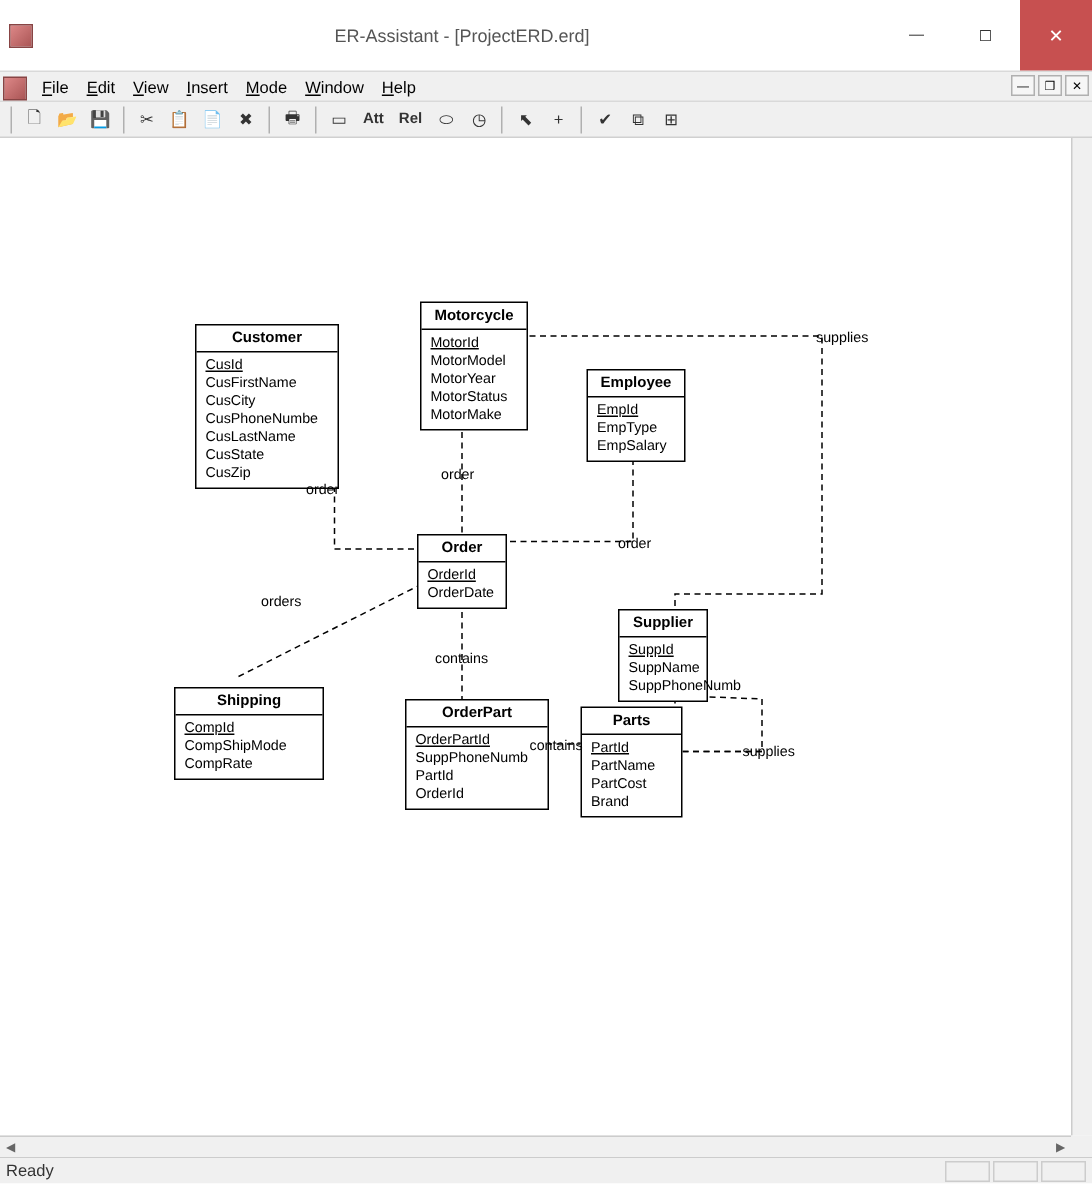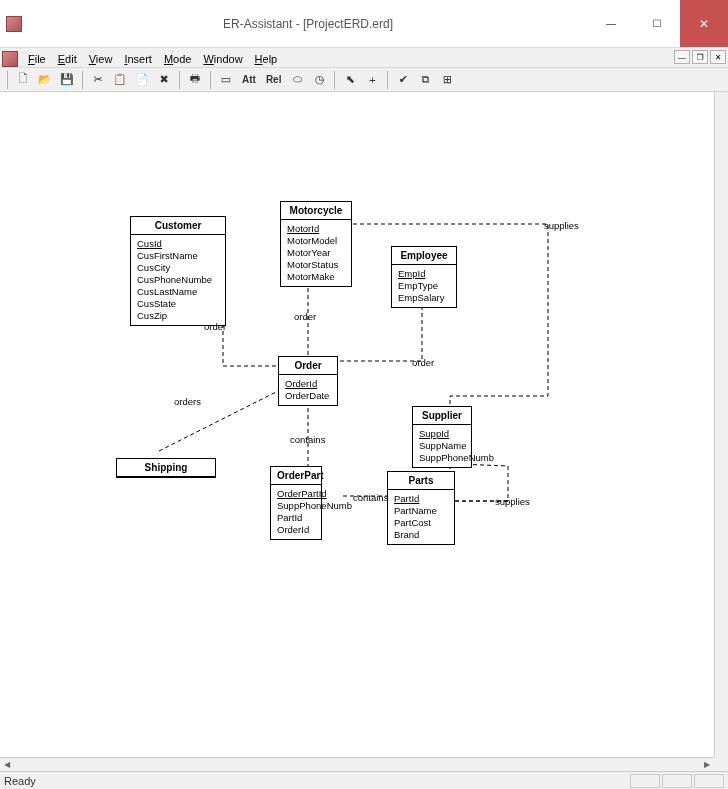--- a/index.html
+++ b/index.html
@@ -173,23 +173,28 @@
     <div class="entity" style="left:270px; top:260px; width:60px;">
       <div class="ent-head">Order</div>
       <div class="ent-body">
         <div class="attr pk">OrderId</div>
         <div class="attr">OrderDate</div>
       </div>
     </div>
 
     <div class="entity" style="left:108px; top:362px; width:100px;">
       <div class="ent-head">Shipping</div>
-    </div>
-
-    <div class="entity" style="left:262px; top:370px; width:52px;">
+      <div class="ent-body">
+        <div class="attr pk">CompId</div>
+        <div class="attr">CompShipMode</div>
+        <div class="attr">CompRate</div>
+      </div>
+    </div>
+
+    <div class="entity" style="left:262px; top:370px; width:96px;">
       <div class="ent-head">OrderPart</div>
       <div class="ent-body">
         <div class="attr pk">OrderPartId</div>
         <div class="attr">SuppPhoneNumb</div>
         <div class="attr">PartId</div>
         <div class="attr">OrderId</div>
       </div>
     </div>
 
     <div class="entity" style="left:379px; top:375px; width:68px;">

